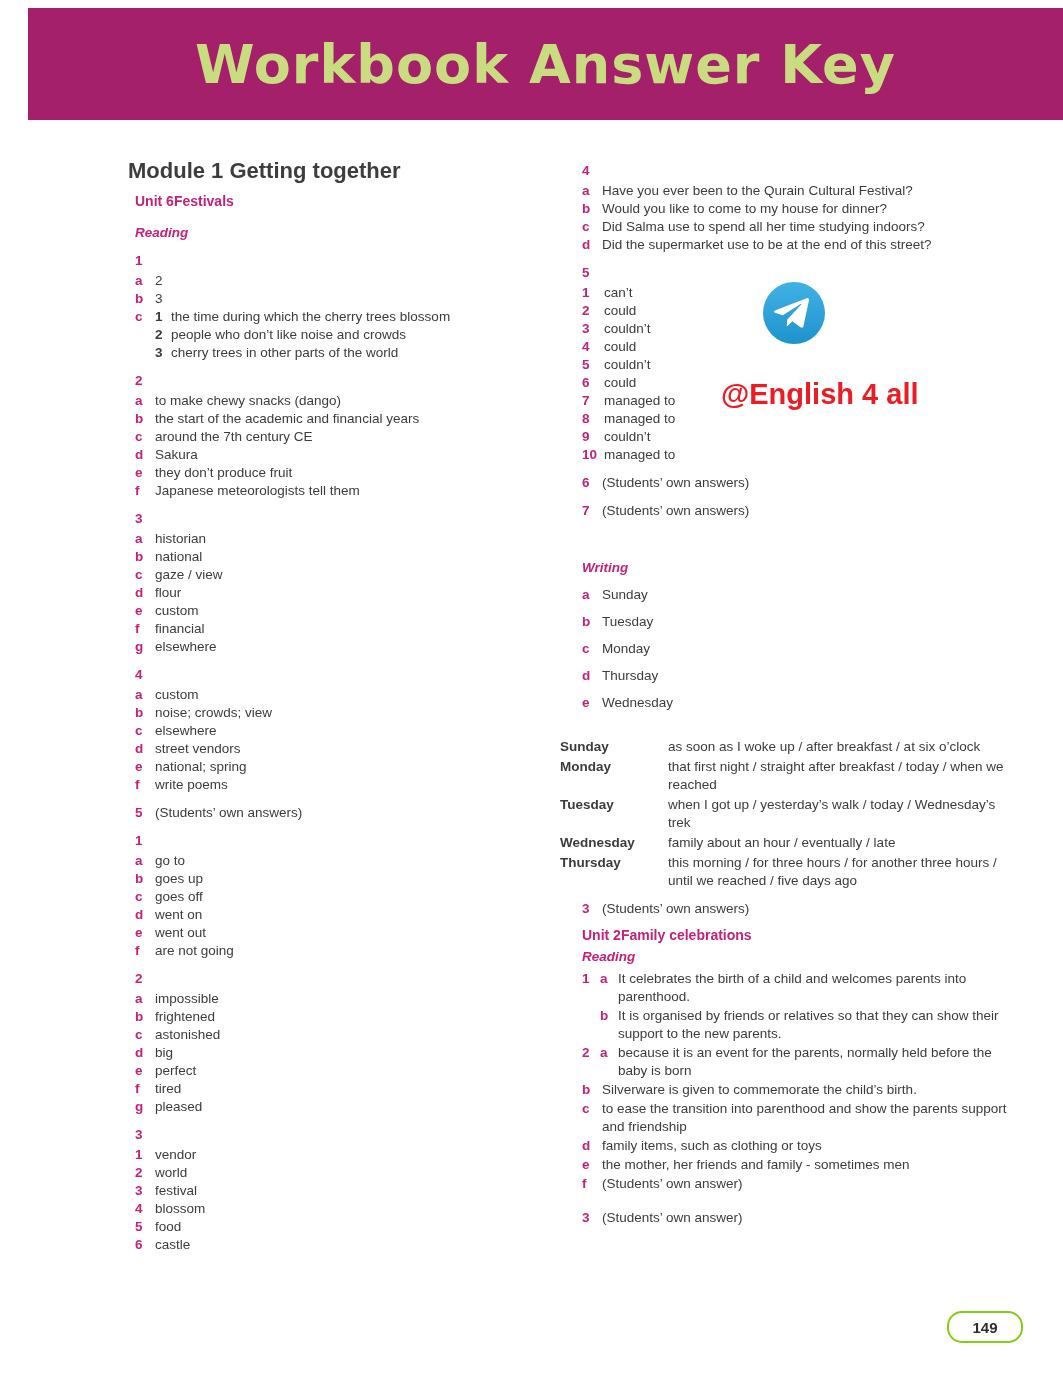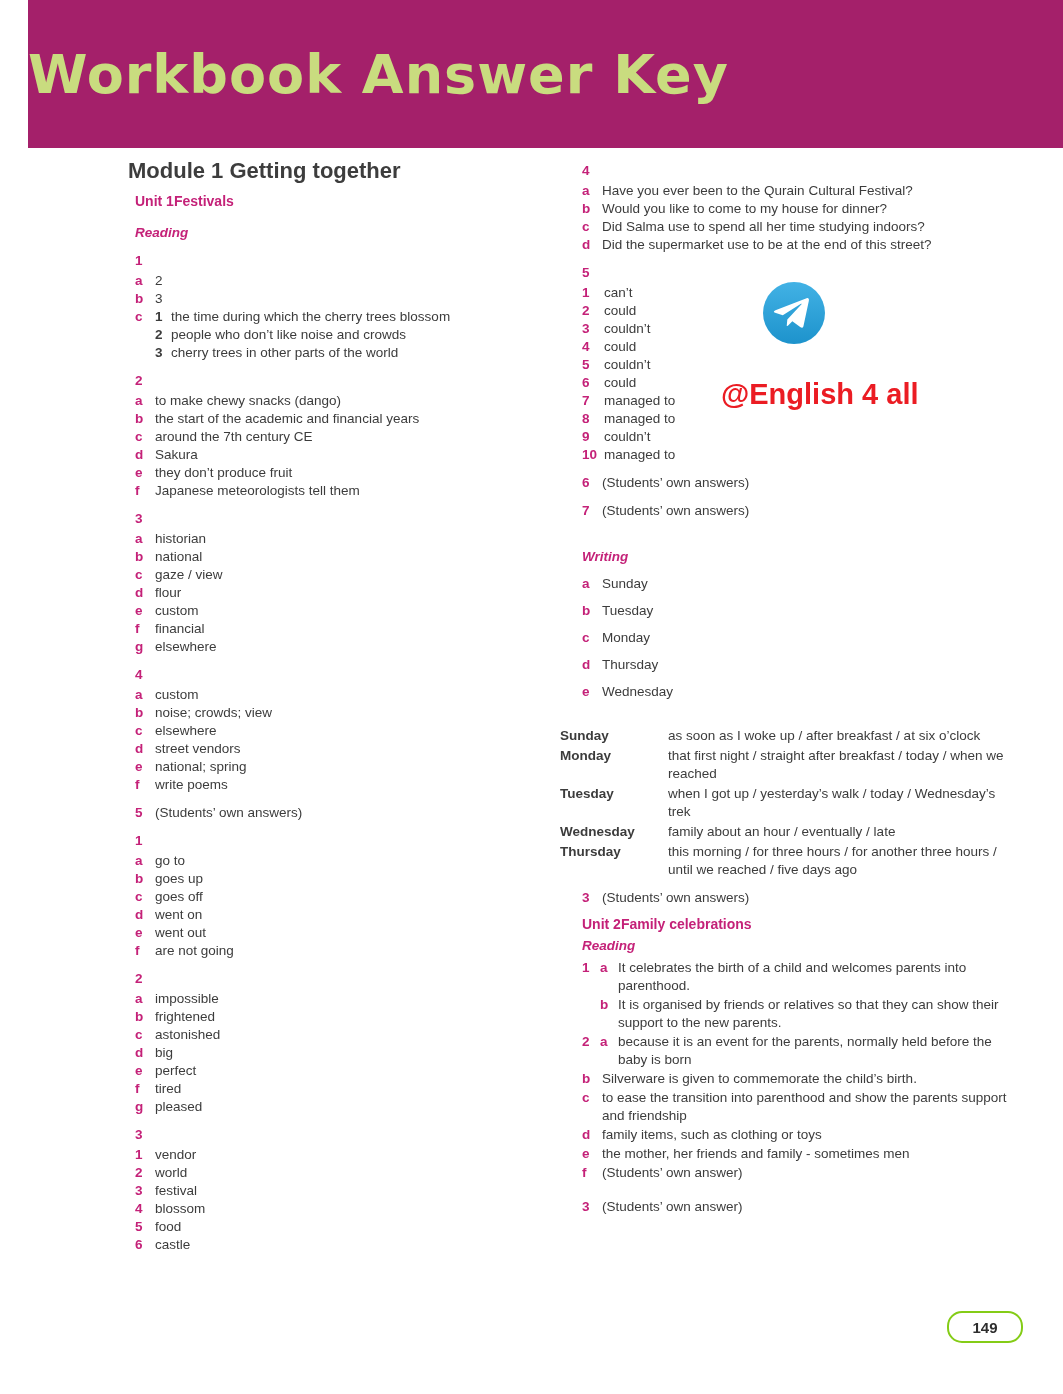--- a/index.html
+++ b/index.html
@@ -1,32 +1,32 @@
 <!DOCTYPE html>
 <html><head>
 <meta charset="utf-8">
 <style>
   *{box-sizing:border-box;margin:0;padding:0}
   html,body{background:#ffffff}
   .page{position:relative;width:1063px;height:1394px;background:#ffffff;overflow:hidden;
         font-family:"Liberation Sans",sans-serif;color:#3c3c3c}
-  .banner{position:absolute;left:28px;top:0;right:0;height:148px;background:#A4206A;
-          display:flex;align-items:center;}
+  .banner{position:absolute;left:28px;top:8px;right:0;height:112px;background:#A4206A;
+          display:flex;align-items:center;justify-content:center}
   .banner-title{font-size:54px;font-weight:800;color:#C9DC7F;letter-spacing:1px;
                 font-family:"DejaVu Sans","Liberation Sans",sans-serif}
   .col{position:absolute;top:162px;font-size:13.5px;line-height:18px}
   .col-left{left:128px;width:414px}
   .col-right{left:560px;width:460px}
   .pad{padding-left:7px}
   .indent{padding-left:22px}
   .module{font-size:22px;font-weight:bold;color:#3d3d3d;margin:0 0 12px}
   .unit{font-size:14px;font-weight:bold;color:#C42178;margin:6px 0 10px}
   .unit .unit-name{margin-left:0}
   .sect{font-style:italic;font-weight:bold;color:#C42178;margin:14px 0 9px}
-  .sect.mt{margin-top:28px}
+  .sect.mt{margin-top:39px}
   .exnum{font-weight:bold;color:#C42178;margin:10px 0 2px}
   .row{display:flex;align-items:flex-start}
   .lb{flex:none;width:20px;font-weight:bold;color:#C42178}
   .lb.w2{width:22px}
   .lb.n2{width:18px}
   .tx{flex:1}
   .subcol{flex:1}
   .subrow{display:flex}
   .slb{flex:none;width:16px;font-weight:bold;color:#3c3c3c}
   .gaprow{margin-top:10px}
@@ -51,21 +51,21 @@
 
 <div class="page">
 
   <div class="banner">
     <div class="banner-title">Workbook Answer Key</div>
   </div>
 
   <div class="col col-left">
     <div class="module">Module 1 Getting together</div>
     <div class="pad">
-      <div class="unit"><span>Unit 1</span><span class="unit-name">Festivals</span></div>
+      <div class="unit"><span>Unit 6</span><span class="unit-name">Festivals</span></div>
       <div class="sect">Reading</div>
 
       <div class="exnum">1</div>
       <div class="row">
           <span class="lb">a</span>
           <span class="tx">2</span>
         </div>
       <div class="row">
           <span class="lb">b</span>
           <span class="tx">3</span>

